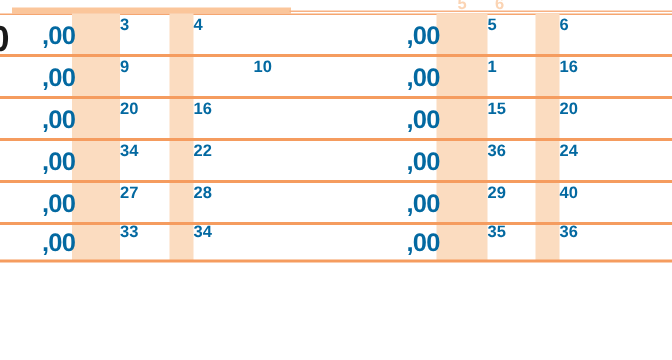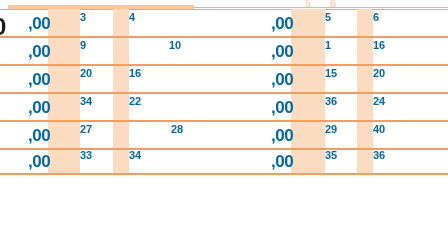--- a/index.html
+++ b/index.html
@@ -153,21 +153,21 @@
     <span class="cell cell-number" style="left:80px;  top:95px;">34</span>
     <span class="cell cell-number" style="left:129px; top:95px;">22</span>
     <span class="cell cell-amount" style="left:271px; top:98px;">,00</span>
     <span class="cell cell-number" style="left:325px; top:95px;">36</span>
     <span class="cell cell-number" style="left:373px; top:95px;text-align:center;">24</span>
   </div>
 
   <div>
     <span class="cell cell-amount" style="left:28px;  top:126px;">,00</span>
     <span class="cell cell-number" style="left:80px;  top:123px;text-align:center;">27</span>
-    <span class="cell cell-number" style="left:129px; top:123px;margin-left:42px;">28</span>
+    <span class="cell cell-number" style="left:129px; top:123px;">28</span>
     <span class="cell cell-amount" style="left:271px; top:126px;">,00</span>
     <span class="cell cell-number" style="left:325px; top:123px;">29</span>
     <span class="cell cell-number" style="left:373px; top:123px;">40</span>
   </div>
 
   <div>
     <span class="cell cell-amount" style="left:28px;  top:152px;">,00</span>
     <span class="cell cell-number" style="left:80px;  top:149px;">33</span>
     <span class="cell cell-number" style="left:129px; top:149px;">34</span>
     <span class="cell cell-amount" style="left:271px; top:152px;">,00</span>

